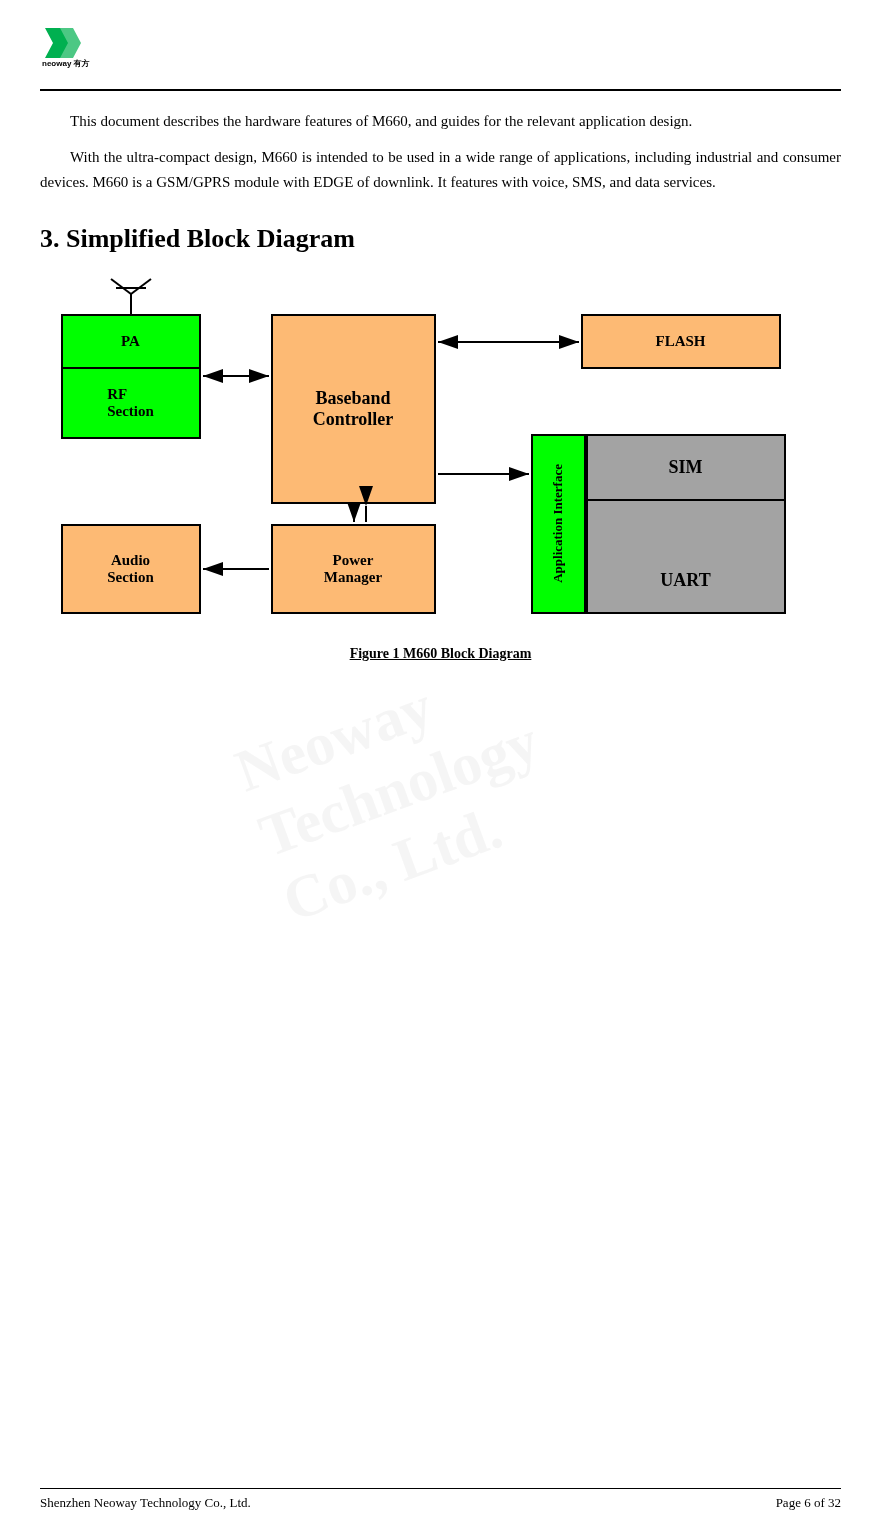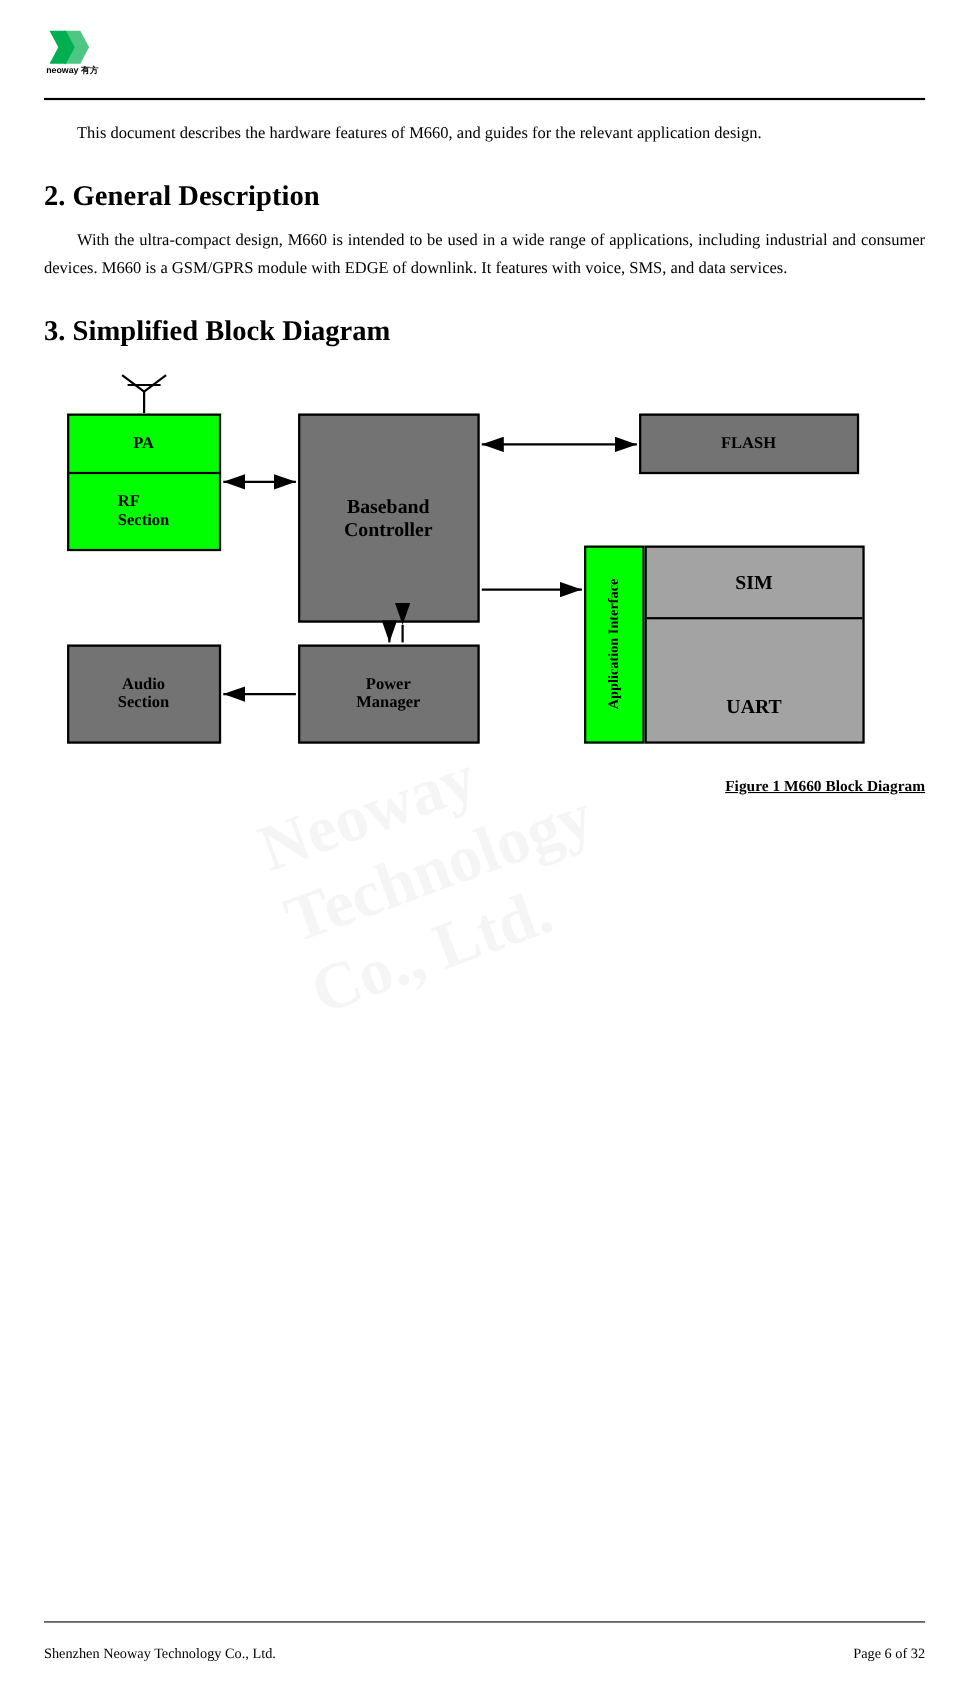--- a/index.html
+++ b/index.html
@@ -57,34 +57,34 @@
       margin-bottom: 10px;
       text-indent: 2em;
     }
 
     
     .diagram-section {
       margin-top: 20px;
       margin-bottom: 10px;
       display: flex;
       flex-direction: column;
-      align-items: flex-end;
+      align-items: center;
     }
 
     .diagram-area {
       position: relative;
       width: 780px;
       height: 360px;
       margin: 0 auto;
     }
 
     
     .block-box {
       position: absolute;
-      background: #737373;
+      background: #fdba74;
       border: 2px solid #000;
       display: flex;
       align-items: center;
       justify-content: center;
       text-align: center;
       font-size: 15px;
       font-weight: bold;
       color: #000;
     }
 
@@ -255,21 +255,21 @@
     
     .footer {
       position: absolute;
       bottom: 18px;
       left: 40px;
       right: 40px;
       display: flex;
       justify-content: space-between;
       font-size: 13px;
       border-top: 1px solid #000;
-      padding-top: 20px;
+      padding-top: 6px;
       margin-top: 40px;
     }
 
     .content-area {
       position: relative;
       z-index: 1;
     }
   </style>
 </head>
 <body>
@@ -288,24 +288,20 @@
         <text x="2" y="48" font-size="8" font-family="Arial" font-weight="bold" fill="#000">neoway 有方</text>
       </svg>
     </div>
   </div>
 
   <div class="content-area">
 
 
     <p class="body-text">This document describes the hardware features of M660, and guides for the relevant application design.</p>
 
-    <div class="section-heading">
-      <span>2.</span>
-      <span>General Description</span>
-    </div>
 
     <p class="body-text">With the ultra-compact design, M660 is intended to be used in a wide range of applications, including industrial and consumer devices. M660 is a GSM/GPRS module with EDGE of downlink. It features with voice, SMS, and data services.</p>
 
     <div class="section-heading">
       <span>3.</span>
       <span>Simplified Block Diagram</span>
     </div>
 
     <div class="diagram-section">
       <div class="diagram-area">

